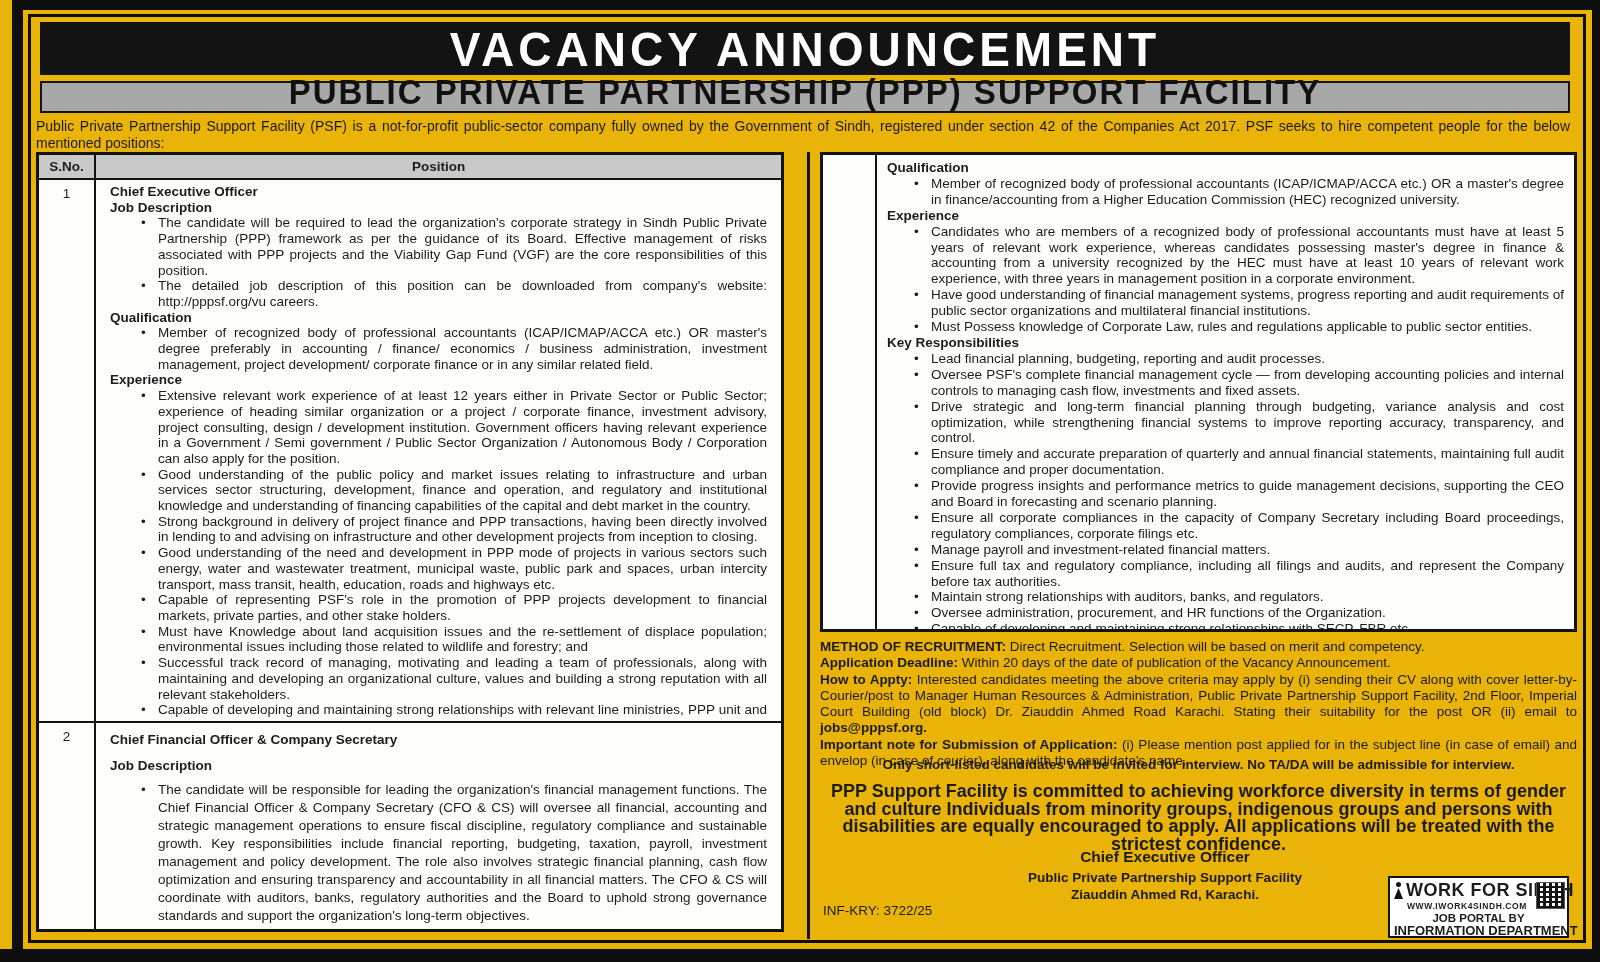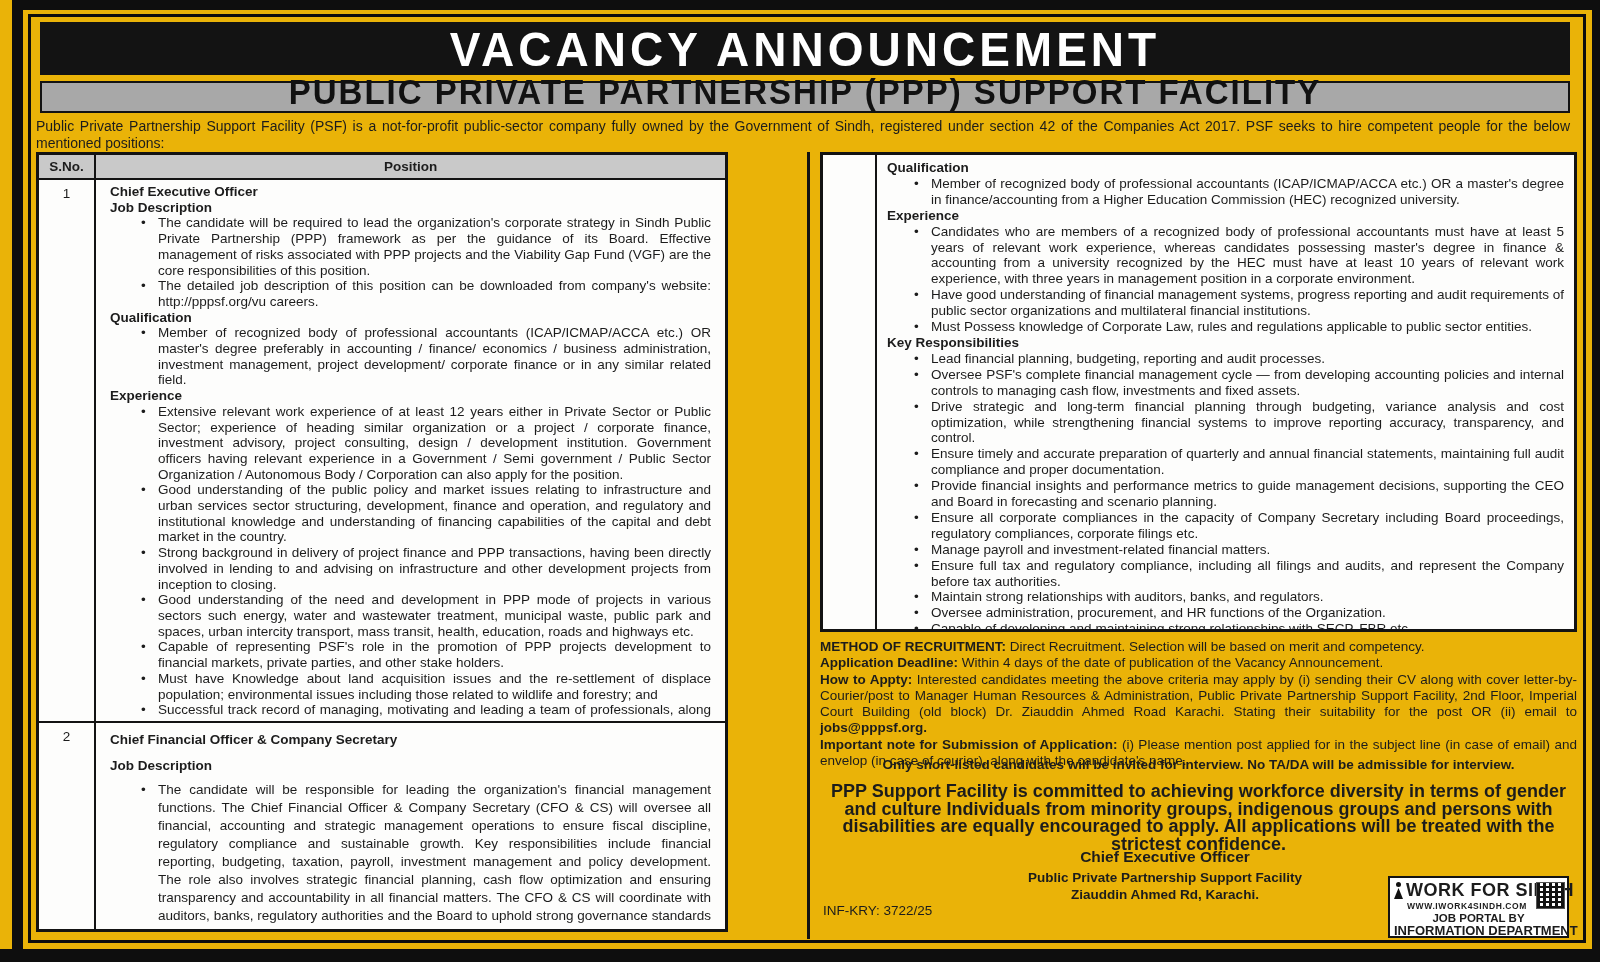--- a/index.html
+++ b/index.html
@@ -15,21 +15,21 @@
   .title-bar{position:absolute;left:40px;top:22px;width:1530px;height:53px;background:#131313;
              display:flex;align-items:center;justify-content:center;}
   .title-text{color:#fff;font-weight:bold;font-size:46px;letter-spacing:4px;white-space:nowrap;
               transform:scaleY(1.05);}
   .subtitle-bar{position:absolute;left:40px;top:81px;width:1526px;height:28px;background:#a8a8a8;
                 border:2px solid #131313;display:flex;align-items:flex-end;justify-content:center;overflow:visible;}
   .subtitle-text{color:#111;font-weight:bold;font-size:33px;letter-spacing:2px;white-space:nowrap;
                  transform:scaleY(1.08);}
   .intro{position:absolute;left:36px;top:118px;width:1534px;font-size:14px;line-height:17px;text-align:justify;}
   
-  .pos-table{position:absolute;left:36px;top:152px;width:692px;height:780px;border:3px solid #131313;
+  .pos-table{position:absolute;left:36px;top:152px;width:748px;height:780px;border:3px solid #131313;
              box-sizing:border-box;display:flex;flex-direction:column;background:#fdfdfc;}
   .thead{display:flex;height:23px;background:#c9c9c9;border-bottom:2px solid #131313;font-weight:bold;font-size:13.5px;}
   .th-sno{width:55px;border-right:2px solid #131313;display:flex;align-items:center;justify-content:center;}
   .th-pos{flex:1;display:flex;align-items:center;justify-content:center;}
   .trow{display:flex;overflow:hidden;}
   .trow1{height:541px;border-bottom:2px solid #131313;}
   .trow2{flex:1;}
   .td-sno{width:55px;border-right:2px solid #131313;text-align:center;padding-top:6px;font-size:13.5px;}
   .td-pos{flex:1;padding:4px 14px 0 14px;font-size:13.5px;line-height:15.7px;text-align:justify;}
   .trow2 .td-pos{line-height:18px;padding-top:8px;}
@@ -156,34 +156,34 @@
           <li>Candidates who are members of a recognized body of professional accountants must have at least 5 years of relevant work experience, whereas candidates possessing master's degree in finance &amp; accounting from a university recognized by the HEC must have at least 10 years of relevant work experience, with three years in management position in a corporate environment.</li>
           <li>Have good understanding of financial management systems, progress reporting and audit requirements of public sector organizations and multilateral financial institutions.</li>
           <li>Must Possess knowledge of Corporate Law, rules and regulations applicable to public sector entities.</li>
         </ul>
         <div class="sec-h">Key Responsibilities</div>
         <ul class="bullets">
           <li>Lead financial planning, budgeting, reporting and audit processes.</li>
           <li>Oversee PSF's complete financial management cycle — from developing accounting policies and internal controls to managing cash flow, investments and fixed assets.</li>
           <li>Drive strategic and long-term financial planning through budgeting, variance analysis and cost optimization, while strengthening financial systems to improve reporting accuracy, transparency, and control.</li>
           <li>Ensure timely and accurate preparation of quarterly and annual financial statements, maintaining full audit compliance and proper documentation.</li>
-          <li>Provide financial insights and performance metrics to guide management decisions, supporting the CEO and Board in forecasting and scenario planning.</li>
+          <li>Provide progress insights and performance metrics to guide management decisions, supporting the CEO and Board in forecasting and scenario planning.</li>
           <li>Ensure all corporate compliances in the capacity of Company Secretary including Board proceedings, regulatory compliances, corporate filings etc.</li>
           <li>Manage payroll and investment-related financial matters.</li>
           <li>Ensure full tax and regulatory compliance, including all filings and audits, and represent the Company before tax authorities.</li>
           <li>Maintain strong relationships with auditors, banks, and regulators.</li>
           <li>Oversee administration, procurement, and HR functions of the Organization.</li>
           <li>Capable of developing and maintaining strong relationships with SECP, FBR etc.</li>
         </ul>
       </div>
   </div>
 
   <div class="recruit">
       <div class="rl"><span class="b">METHOD OF RECRUITMENT:  </span><span>Direct Recruitment. Selection will be based on merit and competency.</span></div>
-      <div class="rl"><span class="b">Application Deadline: </span><span>Within 4 days of the date of publication of the Vacancy Announcement.</span></div>
+      <div class="rl"><span class="b">Application Deadline: </span><span>Within 20 days of the date of publication of the Vacancy Announcement.</span></div>
       <div class="rl"><span class="b">How to Appty: </span><span>Interested candidates meeting the above criteria may apply by (i) sending their CV along with cover letter-by-Courier/post to Manager Human Resources &amp; Administration, Public Private Partnership Support Facility, 2nd Floor, Imperial Court Building (old block) Dr. Ziauddin Ahmed Road Karachi. Stating their suitability for the post OR (ii) email to </span><span class="b">jobs@pppsf.org.</span></div>
       <div class="rl"><span class="b">Important note for Submission of Application: </span><span>(i) Please mention post applied for in the subject line (in case of email) and envelop (in case of courier), along with the candidate's name.</span></div>
     </div>
 
   <div class="interview-note">Only short-listed candidates will be invited for interview. No TA/DA will be admissible for interview.</div>
   <div class="diversity-note">PPP Support Facility is committed to achieving workforce diversity in terms of gender and culture  Individuals from minority groups, indigenous groups and persons with disabilities are equally encouraged to apply. All applications will be treated with the strictest confidence.</div>
 
   <div class="signature">
     <div class="sig-name">Chief Executive Officer</div>
     <div class="sig-line">Public Private Partnership Support Facility</div>

